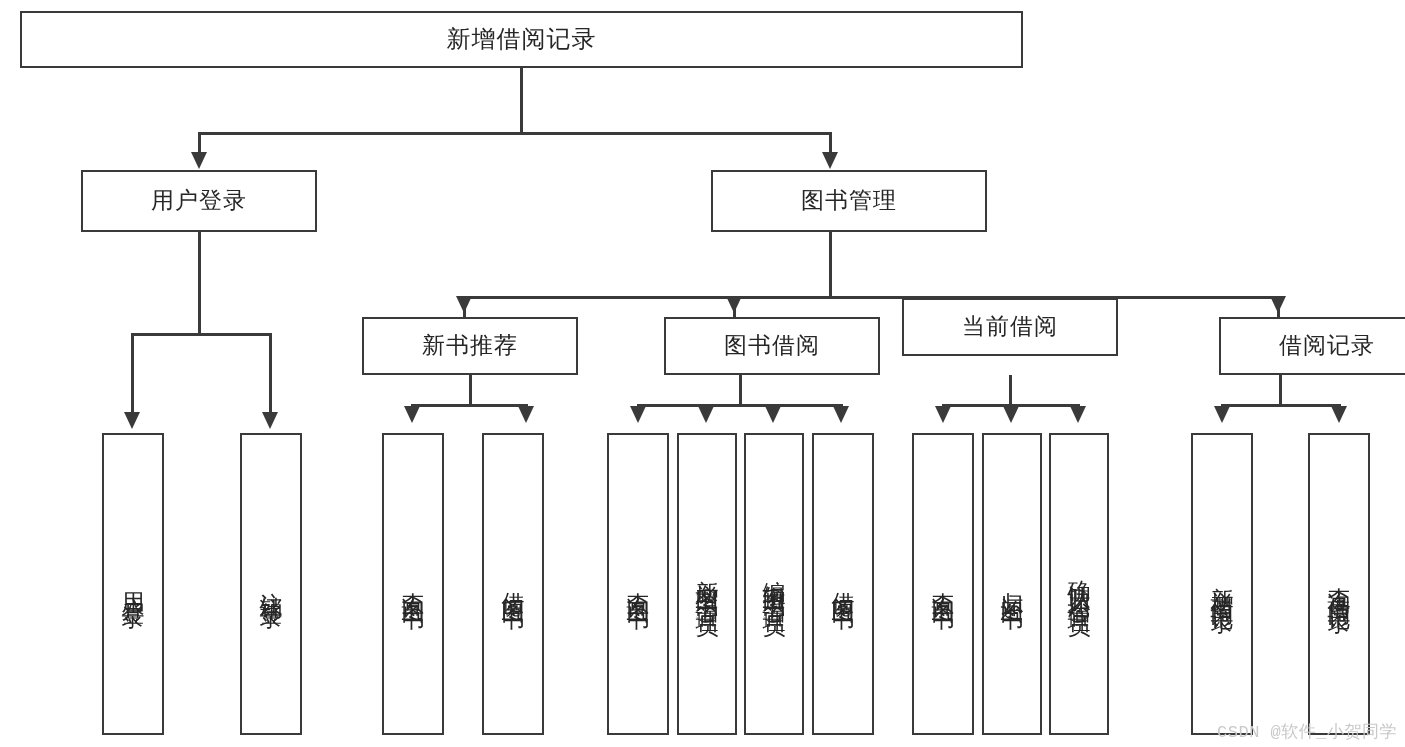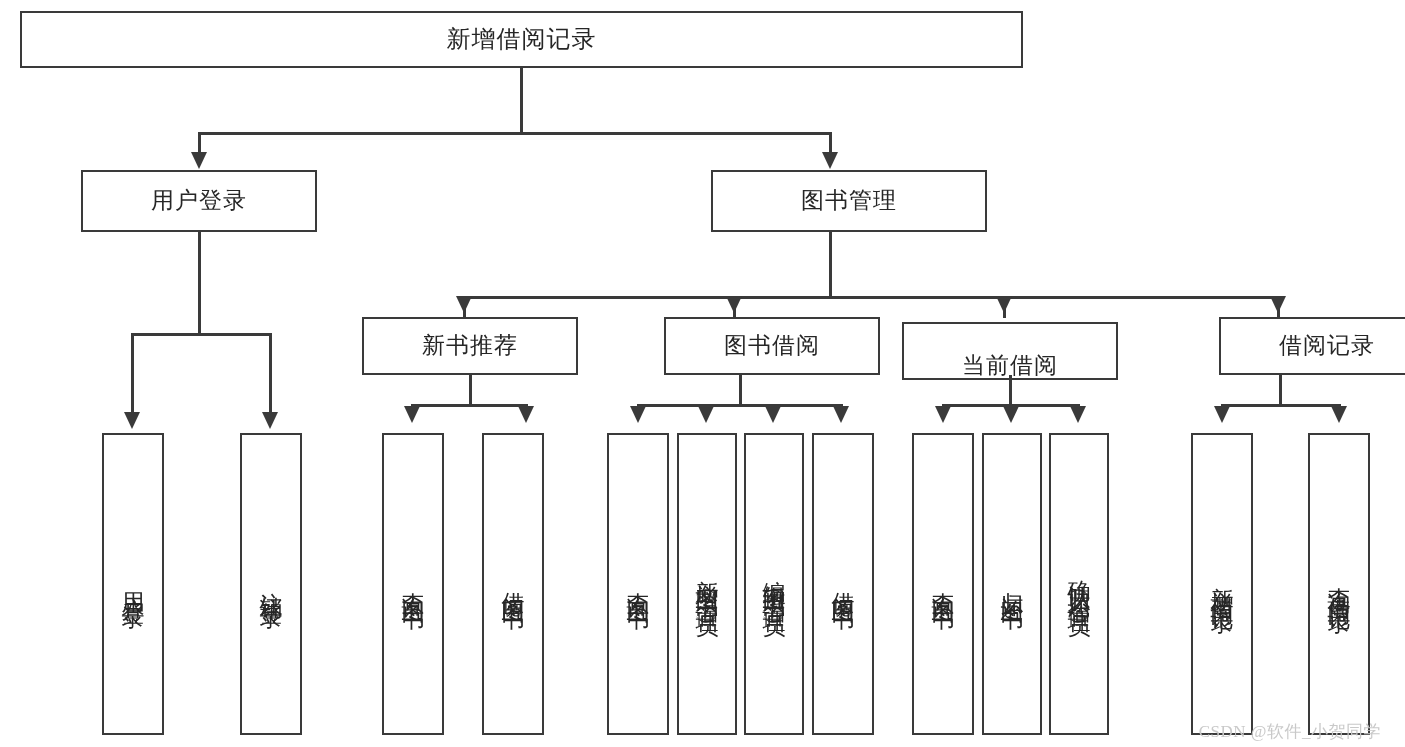--- a/index.html
+++ b/index.html
@@ -51,26 +51,26 @@
     position:absolute;
     width:0;height:0;
     border-left:8px solid transparent;
     border-right:8px solid transparent;
     border-top:17px solid #3a3a3a;
   }
 
   
   #watermark{
     position:absolute;
-    right:24px;bottom:4px;
+    right:8px;bottom:4px;
     font-size:17px;
     color:#c9c9c9;
     white-space:nowrap;
     letter-spacing:0.5px;
-    font-family:Liberation Serif, serif;
+    font-family:Liberation Mono, monospace;
   }
 </style>
 </head>
 <body>
 
 <div id="canvas">
 
   <div class="node h root" style="left:20px;top:11px;width:1003px;height:57px;">
     <span>新增借阅记录</span>
   </div>
@@ -106,21 +106,21 @@
   <div class="arrow" style="left:996px;top:296px;"></div>
   <div class="vline" style="left:1277px;top:296px;height:22px;"></div>
   <div class="arrow" style="left:1270px;top:296px;"></div>
 
   <div class="node h" style="left:362px;top:317px;width:216px;height:58px;">
     <span>新书推荐</span>
   </div>
   <div class="node h" style="left:664px;top:317px;width:216px;height:58px;">
     <span>图书借阅</span>
   </div>
-  <div class="node h" style="left:902px;top:322px;width:216px;height:58px;align-items:flex-end;">
+  <div class="node h" style="left:902px;top:298px;width:216px;height:58px;">
     <span>当前借阅</span>
   </div>
   <div class="node h" style="left:1172px;top:317px;width:216px;height:58px;margin-left:47px;">
     <span>借阅记录</span>
   </div>
 
   <div class="vline" style="left:469px;top:375px;height:31px;"></div>
   <div class="hline" style="left:411px;top:404px;width:117px;"></div>
   <div class="vline" style="left:411px;top:404px;height:12px;"></div>
   <div class="arrow" style="left:404px;top:406px;"></div>

